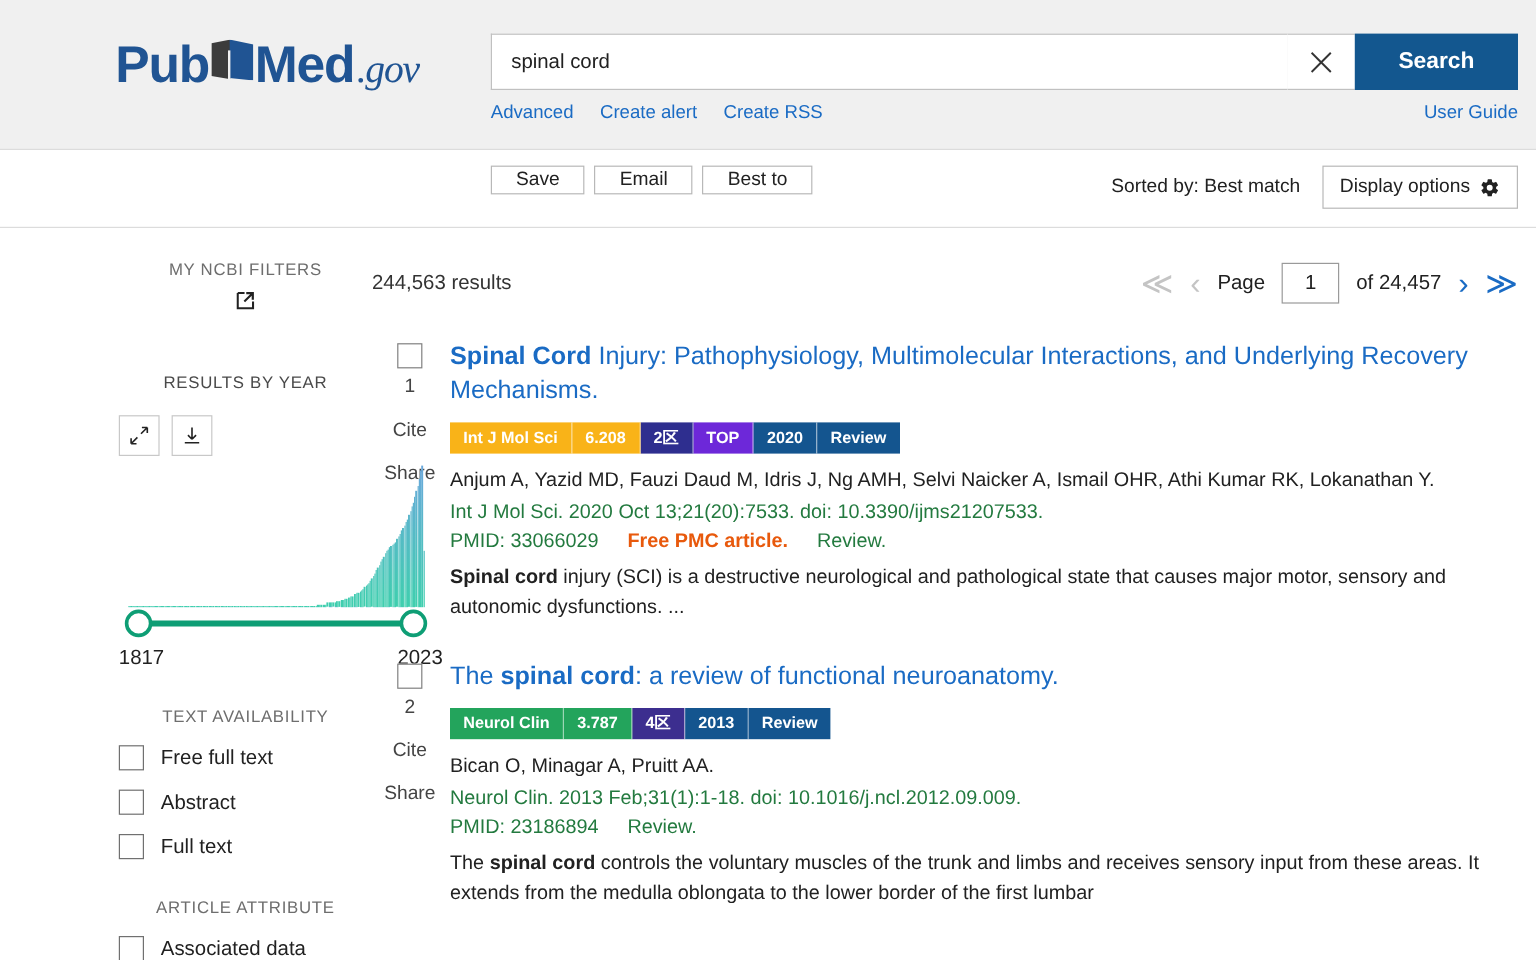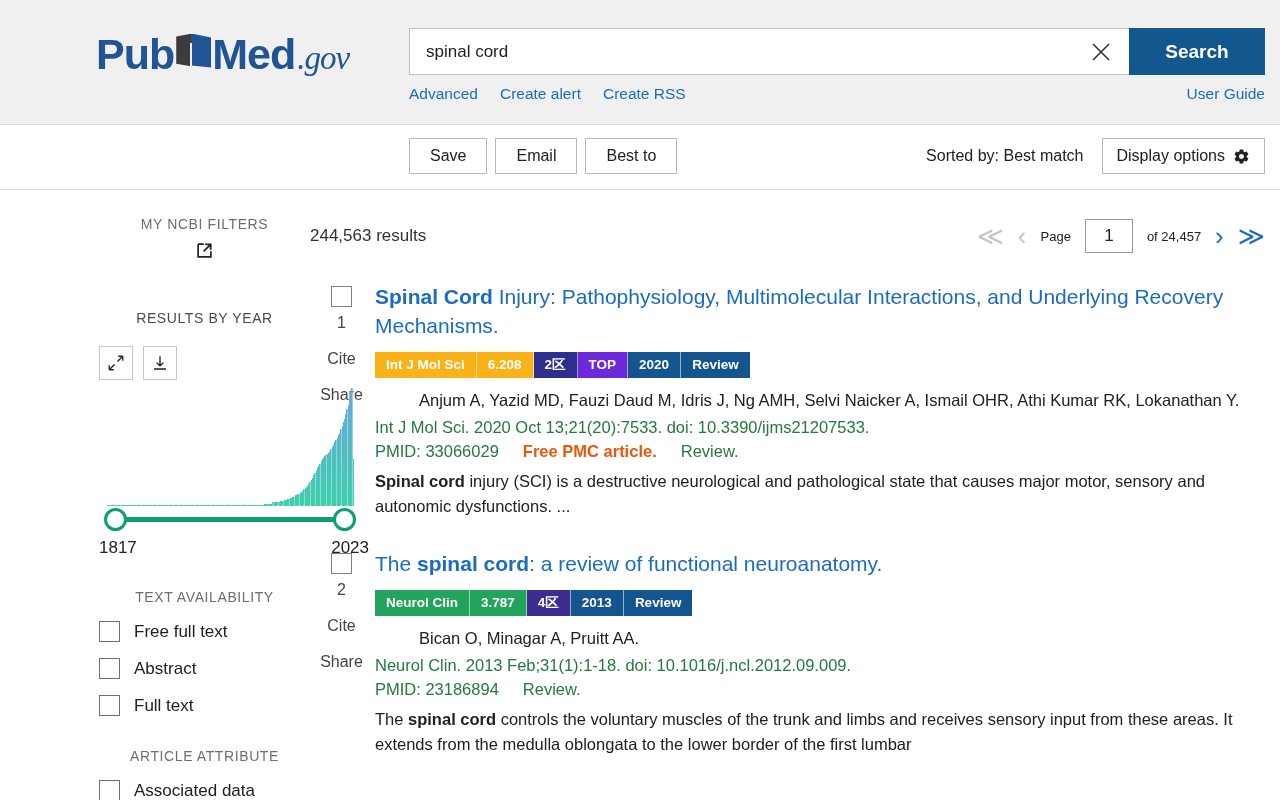--- a/index.html
+++ b/index.html
@@ -131,21 +131,21 @@
     background: #fff;
     border-bottom: 1px solid #dcdcdc;
     position: relative;
   }
   .tb-left {
     position: absolute;
     left: 409px; top: 13px;
     display: flex;
   }
   .tb-btn {
-    height: 36px;
+    height: 24px;
     padding: 0 20px;
     background: #fff;
     border: 1px solid #b8b8b8;
     font-size: 16px;
     font-family: "Liberation Sans", sans-serif;
     color: #212121;
     cursor: pointer;
     margin-right: 8px;
   }
   .tb-right {
@@ -254,21 +254,21 @@
     height: 40px;
   }
   .res-count { font-size: 17px; color: #333; }
   .pager { display: flex; align-items: center; gap: 14px; }
   .pg-arrow {
     font-size: 26px; line-height: 1;
     cursor: pointer; user-select: none;
   }
   .pg-arrow.disabled { color: #c4c4c4; cursor: default; }
   .pg-arrow.active { color: #1a6bc4; }
-  .pg-label { font-size: 13px; }
+  .pg-label { font-size: 17px; }
   .pg-input {
     width: 48px; height: 34px;
     border: 1px solid #9a9a9a;
     text-align: center;
     font-size: 17px;
     font-family: "Liberation Sans", sans-serif;
     color: #212121;
     background: #fff;
   }
 
@@ -309,21 +309,20 @@
     font-weight: bold;
     display: flex; align-items: center; justify-content: center;
     border-right: 1px solid rgba(255,255,255,.55);
   }
   .badge:last-child { border-right: none; }
   .authors {
     font-size: 16.5px;
     line-height: 1.5;
     color: #212121;
     margin-top: 10px;
-    margin-left: 44px;
   }
   .citation {
     font-size: 16.5px;
     color: #237a3f;
     margin-top: 5px;
   }
   .idline {
     font-size: 16.5px;
     margin-top: 5px;
     display: flex; gap: 24px;

